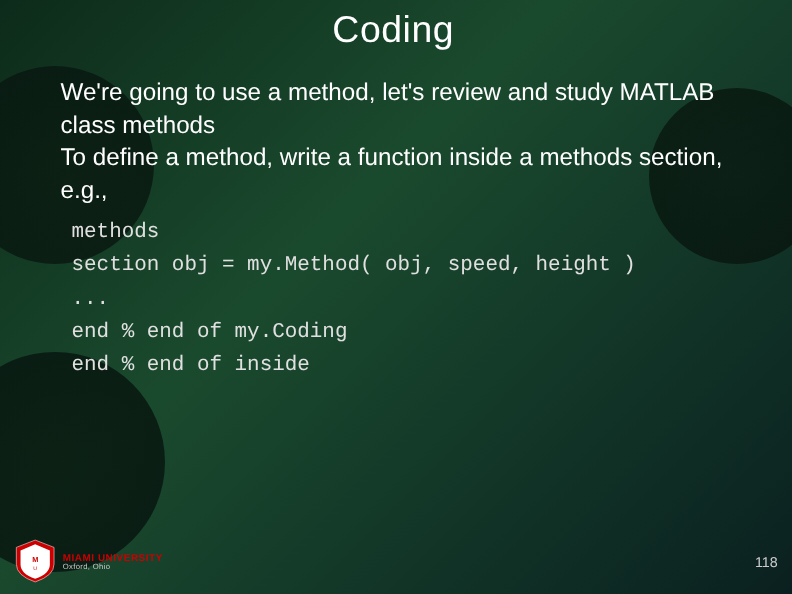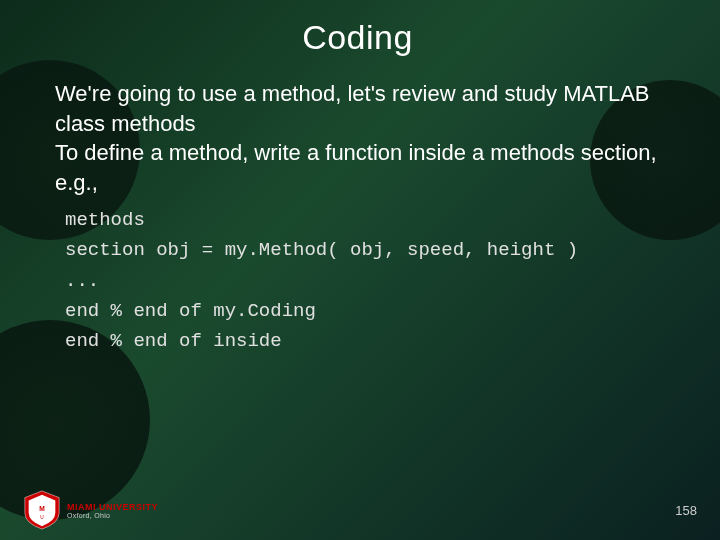--- a/index.html
+++ b/index.html
@@ -51,21 +51,21 @@
       border-radius: 50%;
       background: radial-gradient(circle, #081510 0%, #050f08 100%);
       right: -30px;
       top: 80px;
       opacity: 0.7;
     }
 
     .slide-content {
       position: relative;
       z-index: 10;
-      padding: 18px 60px 18px 55px;
+      padding: 8px 60px 18px 55px;
     }
 
     .slide-title {
       text-align: center;
       color: #ffffff;
       font-size: 34px;
       font-weight: normal;
       margin-bottom: 22px;
       letter-spacing: 0.5px;
     }
@@ -92,21 +92,21 @@
     }
 
     .slide-footer {
       position: absolute;
       bottom: 10px;
       left: 0;
       right: 0;
       display: flex;
       align-items: center;
       justify-content: space-between;
-      padding: 0 23px;
+      padding: 0 13px;
       z-index: 20;
     }
 
     .footer-logo {
       display: flex;
       align-items: center;
       gap: 6px;
     }
 
     .logo-text-area {
@@ -174,16 +174,16 @@
         <path d="M19 5 L33 11 L33 24 Q33 33 19 38 Q5 33 5 24 L5 11 Z" fill="#ffffff"></path>
         <text x="19" y="22" text-anchor="middle" font-size="7" font-weight="bold" fill="#cc0000" font-family="Arial">M</text>
         <text x="19" y="30" text-anchor="middle" font-size="5" fill="#cc0000" font-family="Arial">U</text>
       </svg>
       <div class="logo-text-area">
         <span class="logo-university">MIAMI UNIVERSITY</span>
         <span class="logo-subtitle">Oxford, Ohio</span>
       </div>
     </div>
 
-    <span class="footer-page-num">158</span>
+    <span class="footer-page-num">118</span>
   </div>
 
 </div>
 
 </body></html>

